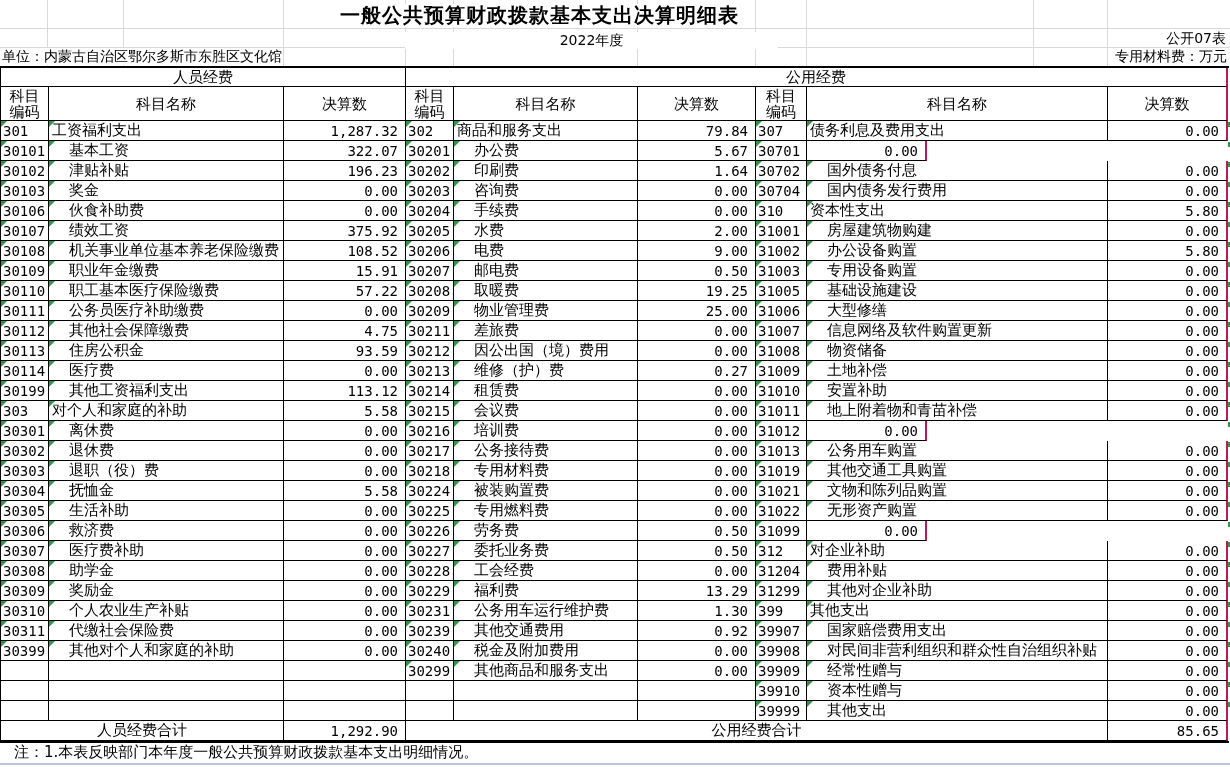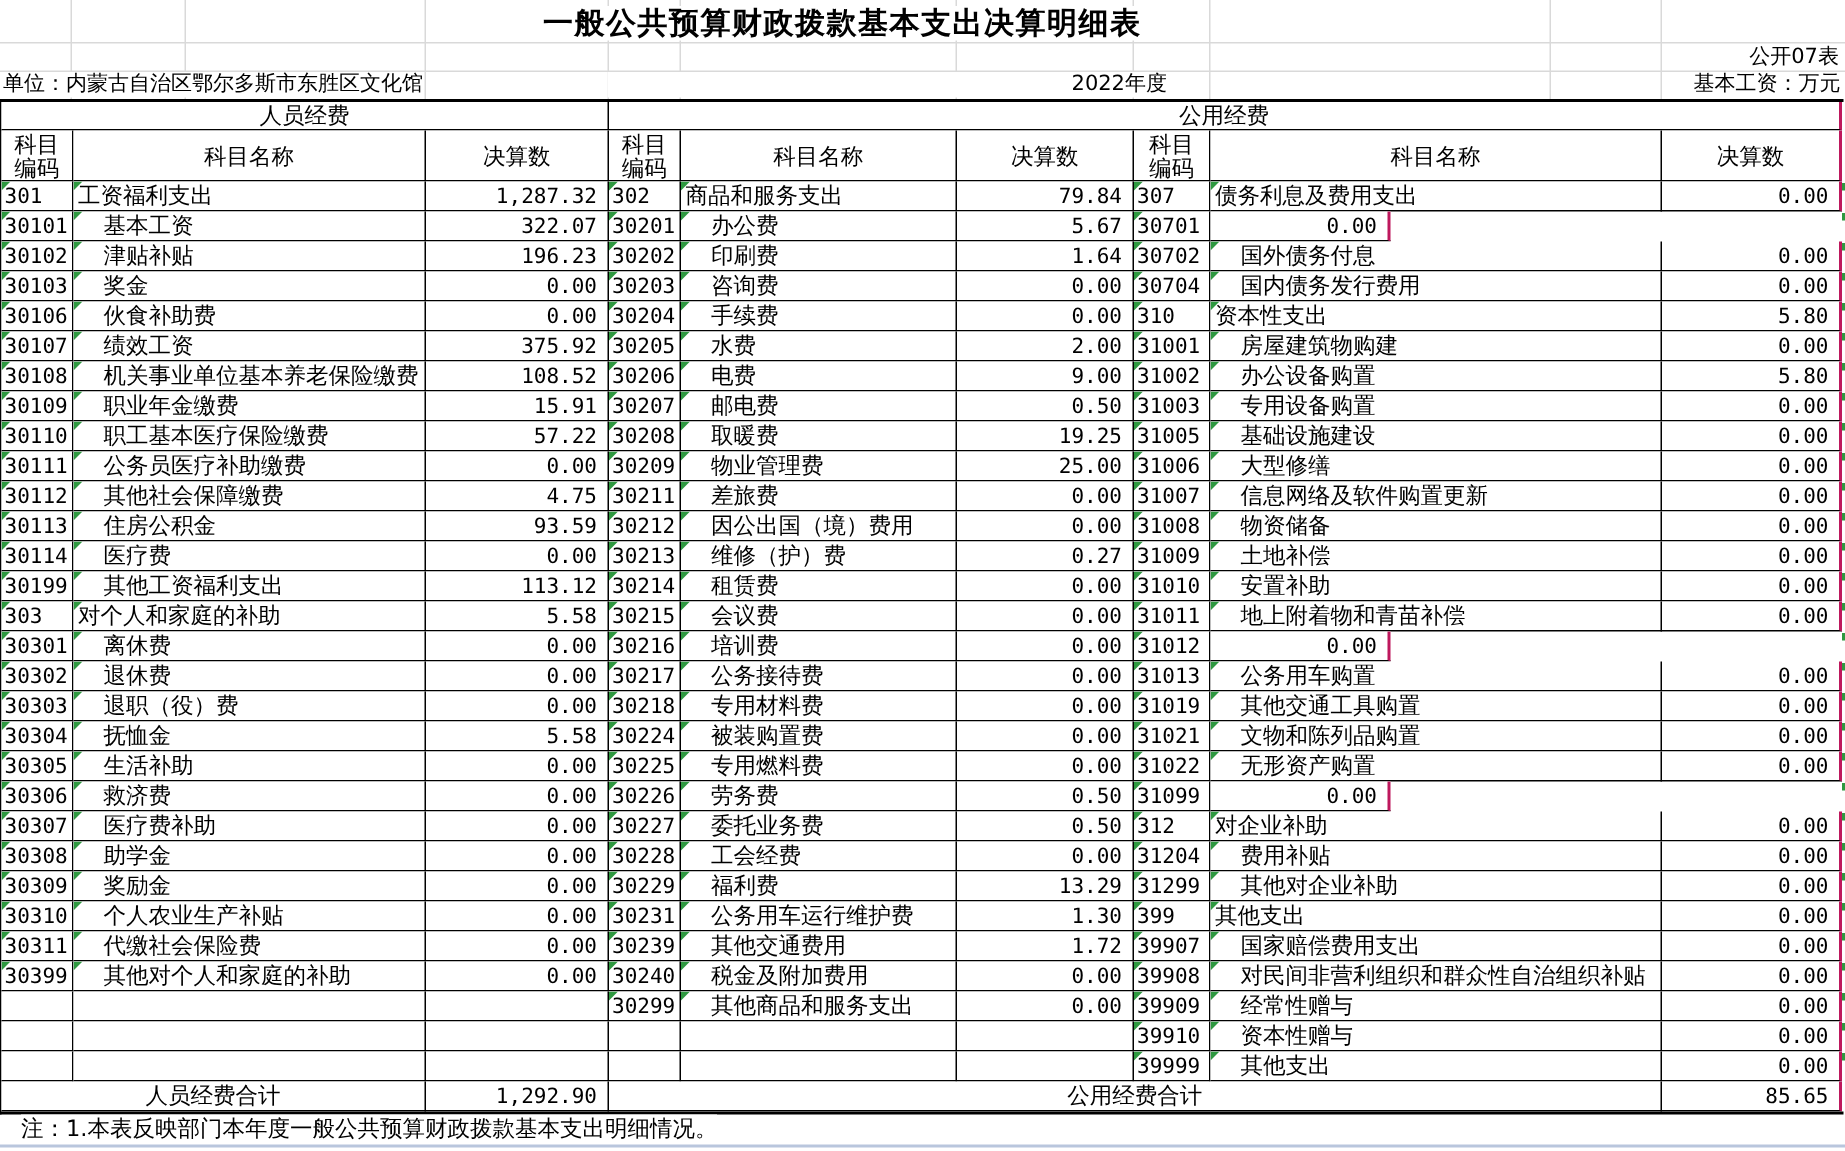--- a/index.html
+++ b/index.html
@@ -3,24 +3,24 @@
 <meta charset="utf-8">
 <style>
   html,body{margin:0;padding:0;background:#fff;}
   .sheet{position:relative;width:1230px;height:767px;background:#fff;overflow:hidden;
          font-family:"DejaVu Sans","Liberation Sans",sans-serif;color:#000;}
   
   .gv{position:absolute;width:1px;background:#d9d9d9;z-index:0;}
   .ghl{position:absolute;height:1px;background:#d9d9d9;left:0;width:1230px;z-index:0;}
   
   .tt{position:absolute;background:#fff;white-space:nowrap;z-index:2;font-size:14px;}
-  .title{top:4px;left:356px;height:23px;line-height:23px;font-size:20px;font-weight:700;letter-spacing:1px;padding:0 6px;}
+  .title{top:4px;left:334px;height:23px;line-height:23px;font-size:20px;font-weight:700;letter-spacing:1px;padding:0 6px;}
   .tcode{top:30px;right:4px;height:16px;line-height:16px;}
   .unitl{top:48px;left:2px;height:17px;line-height:17px;}
-  .yearl{top:48px;left:405px;width:373px;text-align:right;height:17px;line-height:17px;}
+  .yearl{top:32px;left:405px;width:373px;text-align:center;height:17px;line-height:17px;}
   .amtl{top:48px;right:3px;height:17px;line-height:17px;}
   
   #table{position:absolute;left:0;top:66px;width:1229px;box-sizing:border-box;z-index:1;
          border-top:2px solid #000;border-left:1px solid #000;border-bottom:2px solid #000;background:#fff;}
   .row{display:flex;height:20px;}
   .ghrow{height:19px;}
   .chrow{height:34px;}
   .cell{box-sizing:border-box;position:relative;display:flex;align-items:center;overflow:hidden;
         height:100%;background:#fff;border-right:1px solid #000;border-bottom:1px solid #000;}
   .last{border-right:2px solid #be185d;}
@@ -55,21 +55,21 @@
       <div class="gv" style="left: 1033px; top: 0px; height: 66px;"></div>
       <div class="gv" style="left: 1107px; top: 0px; height: 66px;"></div>
       <div class="ghl" style="top: 28px;"></div>
       <div class="ghl" style="top: 47px;"></div>
     </div>
 
   <div class="tt title">一般公共预算财政拨款基本支出决算明细表</div>
   <div class="tt tcode">公开07表</div>
   <div class="tt unitl">单位：内蒙古自治区鄂尔多斯市东胜区文化馆</div>
   <div class="tt yearl">2022年度</div>
-  <div class="tt amtl">基本工资：万元</div>
+  <div class="tt amtl">专用材料费：万元</div>
 
   <div id="table">
     <div class="row ghrow">
       <div class="cell gh w405">人员经费</div>
       <div class="cell gh w822 last">公用经费</div>
     </div>
     <div class="row chrow" id="chrow">
         <div class="cell ch w48">科目
 编码</div>
         <div class="cell ch w235">科目名称</div>
@@ -355,21 +355,21 @@
           <div class="cell code w51">399<i class="tri"></i></div>
           <div class="cell name w301">其他支出<i class="tri"></i></div>
           <div class="cell val w120 last">0.00</div>
         </div>
         <div class="row">
           <div class="cell code w48">30311<i class="tri"></i></div>
           <div class="cell name w235 lvl1">代缴社会保险费<i class="tri"></i></div>
           <div class="cell val w122">0.00</div>
           <div class="cell code w48">30239<i class="tri"></i></div>
           <div class="cell name w184 lvl1">其他交通费用<i class="tri"></i></div>
-          <div class="cell val w118">1.72</div>
+          <div class="cell val w118">0.92</div>
           <div class="cell code w51">39907<i class="tri"></i></div>
           <div class="cell name w301 lvl1">国家赔偿费用支出<i class="tri"></i></div>
           <div class="cell val w120 last">0.00</div>
         </div>
         <div class="row">
           <div class="cell code w48">30399<i class="tri"></i></div>
           <div class="cell name w235 lvl1">其他对个人和家庭的补助<i class="tri"></i></div>
           <div class="cell val w122">0.00</div>
           <div class="cell code w48">30240<i class="tri"></i></div>
           <div class="cell name w184 lvl1">税金及附加费用<i class="tri"></i></div>

